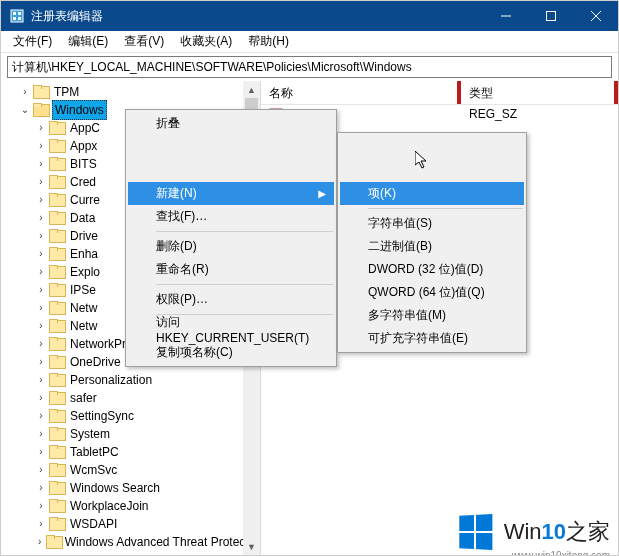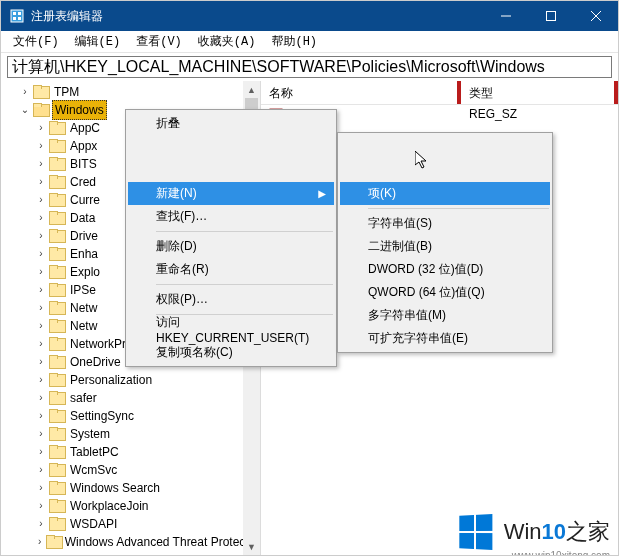--- a/index.html
+++ b/index.html
@@ -28,29 +28,29 @@
   .winbtn { width:45px; display:flex; align-items:center; justify-content:center; color:#fff; }
   .menubar {
     height:22px;
     display:flex;
     align-items:center;
     padding:0 4px;
     background:#fff;
     border-bottom:1px solid #e5e5e5;
     font-size:12px;
   }
-  .menubar span { padding:2px 8px;font-family:Liberation Mono, monospace; }
+  .menubar span { padding:2px 8px; }
   .addrbar {
     height:22px;
     border:1px solid #7a7a7a;
     margin:3px 6px;
     display:flex;
     align-items:center;
     padding:0 4px;
-    font-size:16px;
+    font-size:12px;
     background:#fff;
   }
   .content {
     display:flex;
     height:calc(100% - 30px - 22px - 28px);
     position:relative;
   }
   .treepane {
     width:260px;
     border-right:1px solid #dcdcdc;
@@ -65,21 +65,21 @@
   .fld::before {
     content:""; position:absolute; left:0; bottom:0; width:15px; height:11px;
     background:#ffe9a6; border:1px solid #d6b656;
   }
   .fld::after {
     content:""; position:absolute; left:0; top:0px; width:7px; height:3px;
     background:#ffe9a6; border:1px solid #d6b656; border-bottom:none;
   }
   .fld.open::before { background:#ffe08f; }
   .lbl { padding:0 2px; }
-  .lbl.selbox { border:1px dotted #333; background:#eab308; }
+  .lbl.selbox { border:1px dotted #333; background:#0ea5e9; }
   .rightpane { flex:1; display:flex; flex-direction:column; background:#fff;}
   .colhdr { height:24px; display:flex; border-bottom:1px solid #e5e5e5;}
   .colhdr div { padding:4px 8px; border-right:4px solid #b91c1c;}
   .listrow { display:flex; height:18px; align-items:center;}
   .scrollbar-v {
     position:absolute; right:0; top:0; bottom:0; width:17px; background:#f0f0f0;
     display:flex; flex-direction:column;
   }
   .sbbtn { height:17px; background:#f0f0f0; display:flex;align-items:center;justify-content:center;color:#606060;font-size:9px;}
   .sbthumb { flex:0 0 auto; background:#cdcdcd; margin:0 2px;}
@@ -347,21 +347,21 @@
     </div>
   <div class="sep"></div>
   <div class="mi">
       <span>访问 HKEY_CURRENT_USER(T)</span>
     </div>
   <div class="mi">
       <span>复制项名称(C)</span>
     </div>
 </div>
 
-<div class="context" style="left:336px; top:131px; width:216px;">
+<div class="context" style="left:336px; top:131px; width:190px;">
   <div class="mi hl">
       <span>项(K)</span>
     </div>
   <div class="sep"></div>
   <div class="mi">
       <span>字符串值(S)</span>
     </div>
   <div class="mi">
       <span>二进制值(B)</span>
     </div>

